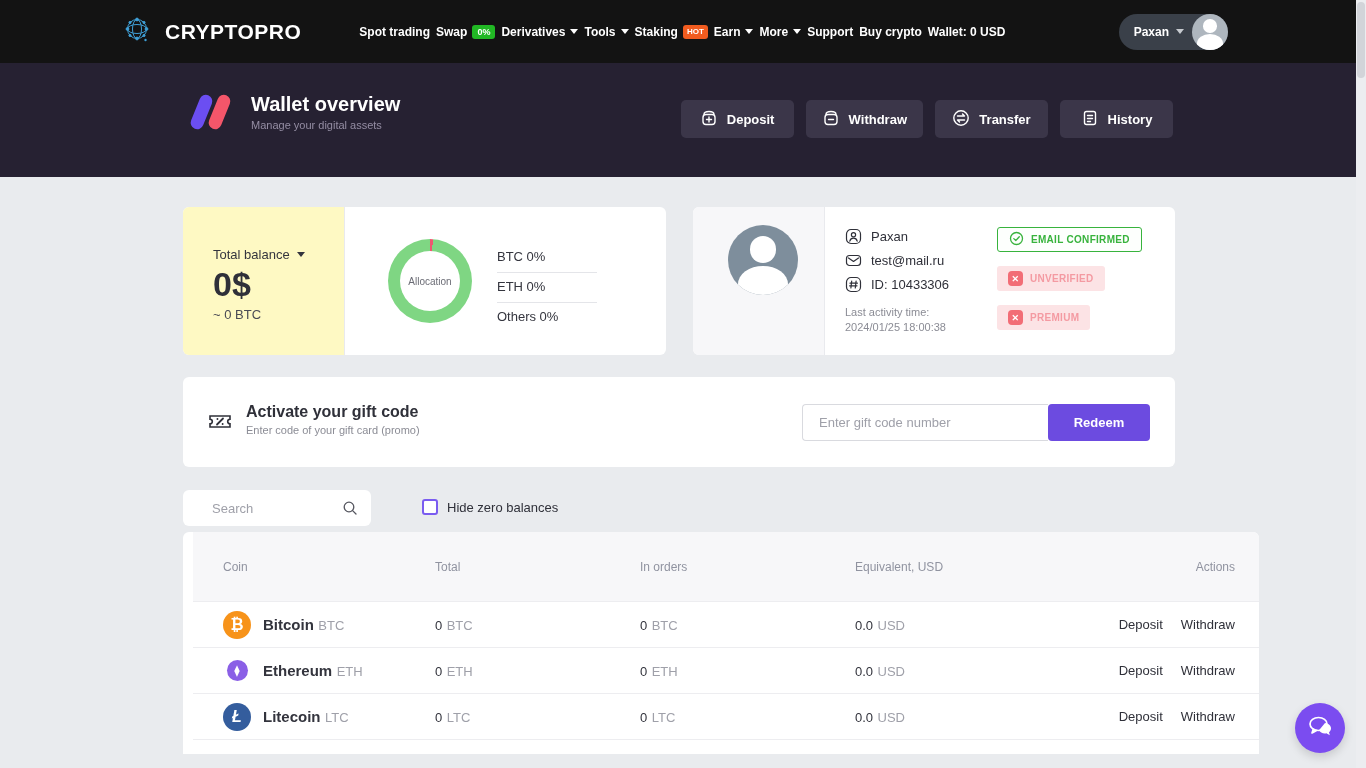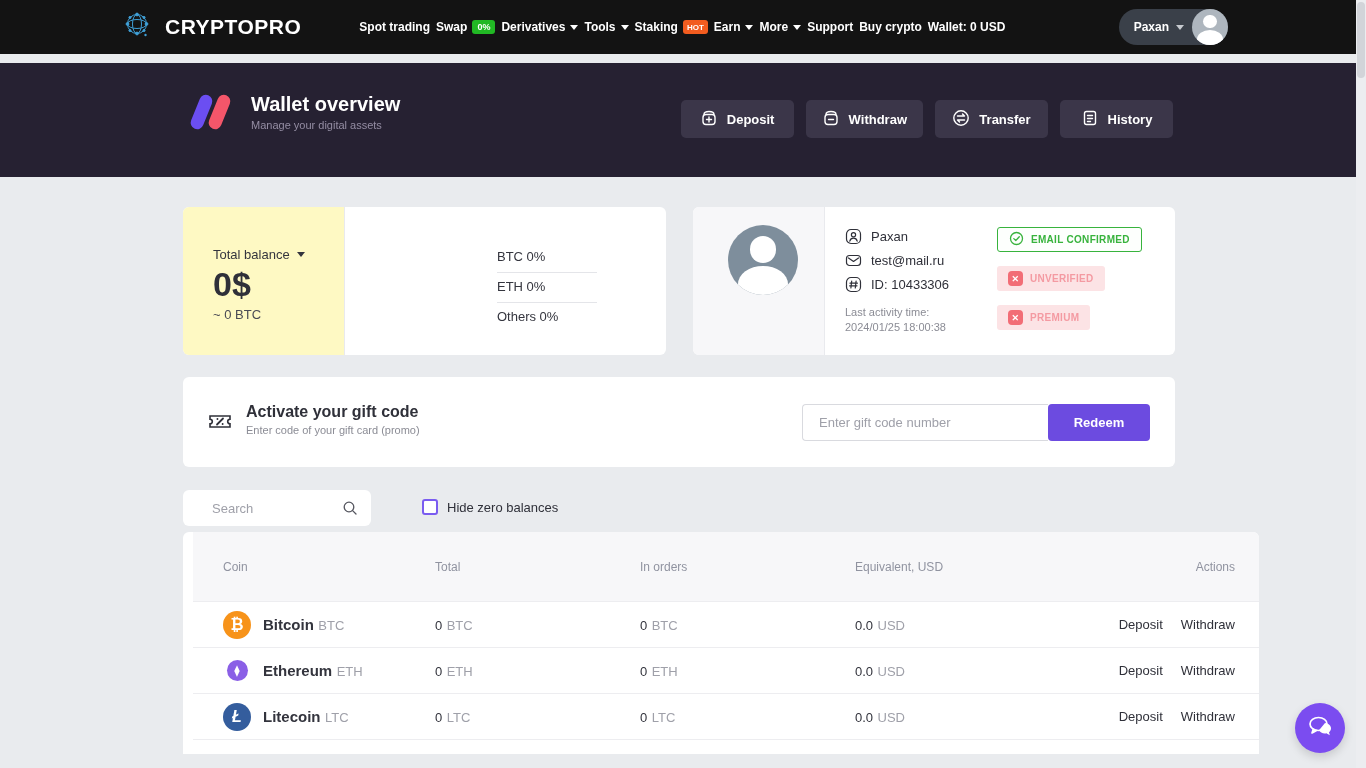--- a/index.html
+++ b/index.html
@@ -1,20 +1,20 @@
 <!DOCTYPE html>
 <html><head>
 <meta charset="utf-8">
 <style>
   * { margin:0; padding:0; box-sizing:border-box; }
   html,body { width:1366px; height:768px; overflow:hidden; }
   body { font-family:"Liberation Sans", sans-serif; background:#e9ebee; position:relative; }
 
   
-  .navbar { position:absolute; top:0; left:0; width:1366px; height:54px; background:#131313;
+  .navbar { position:absolute; top:0; left:0; width:1366px; height:63px; background:#131313;
             display:flex; align-items:center; padding:0 138px 0 123px; z-index:5; }
   .brand { display:flex; align-items:center; gap:14px; }
   .brand-name { color:#fff; font-size:21px; font-weight:bold; letter-spacing:.5px; }
   .nav-items { display:flex; align-items:center; gap:6px; margin-left:58px; }
   .nav-item { color:#fff; font-size:12px; font-weight:bold; cursor:pointer; display:flex; align-items:center; gap:5px; white-space:nowrap; }
   .badge-green { background:#21b824; color:#fff; font-size:9px; font-weight:bold; padding:2px 5px; border-radius:3px; }
   .badge-hot { background:#f25c1f; color:#fff; font-size:8px; font-weight:bold; padding:2.5px 4px; border-radius:3px; }
   .caret { width:0; height:0; border-left:4px solid transparent; border-right:4px solid transparent; border-top:5px solid #fff; display:inline-block; }
   .user-pill { margin-left:auto; background:#3a4049; border-radius:18px; height:36px; display:flex; align-items:center; padding-left:15px; cursor:pointer; }
   .user-pill .name { color:#fff; font-size:12px; font-weight:bold; margin-right:7px; }
@@ -244,20 +244,25 @@
 
   <div class="card card-balance">
     <div class="balance-left">
       <div class="balance-label">
         <span>Total balance</span>
           <span class="caret"></span>
       </div>
       <div class="balance-amount">0$</div>
       <div class="balance-btc">~ 0 BTC</div>
     </div>
+    <div class="donut">
+      <div class="donut-hole">
+          <span>Allocation</span>
+        </div>
+    </div>
     <div class="alloc-legend">
       <div class="alloc-item">BTC 0%</div>
       <div class="alloc-item">ETH 0%</div>
       <div class="alloc-item">Others 0%</div>
     </div>
   </div>
 
   <div class="card card-profile">
     <div class="profile-left">
       <span class="profile-avatar silhouette"></span>

